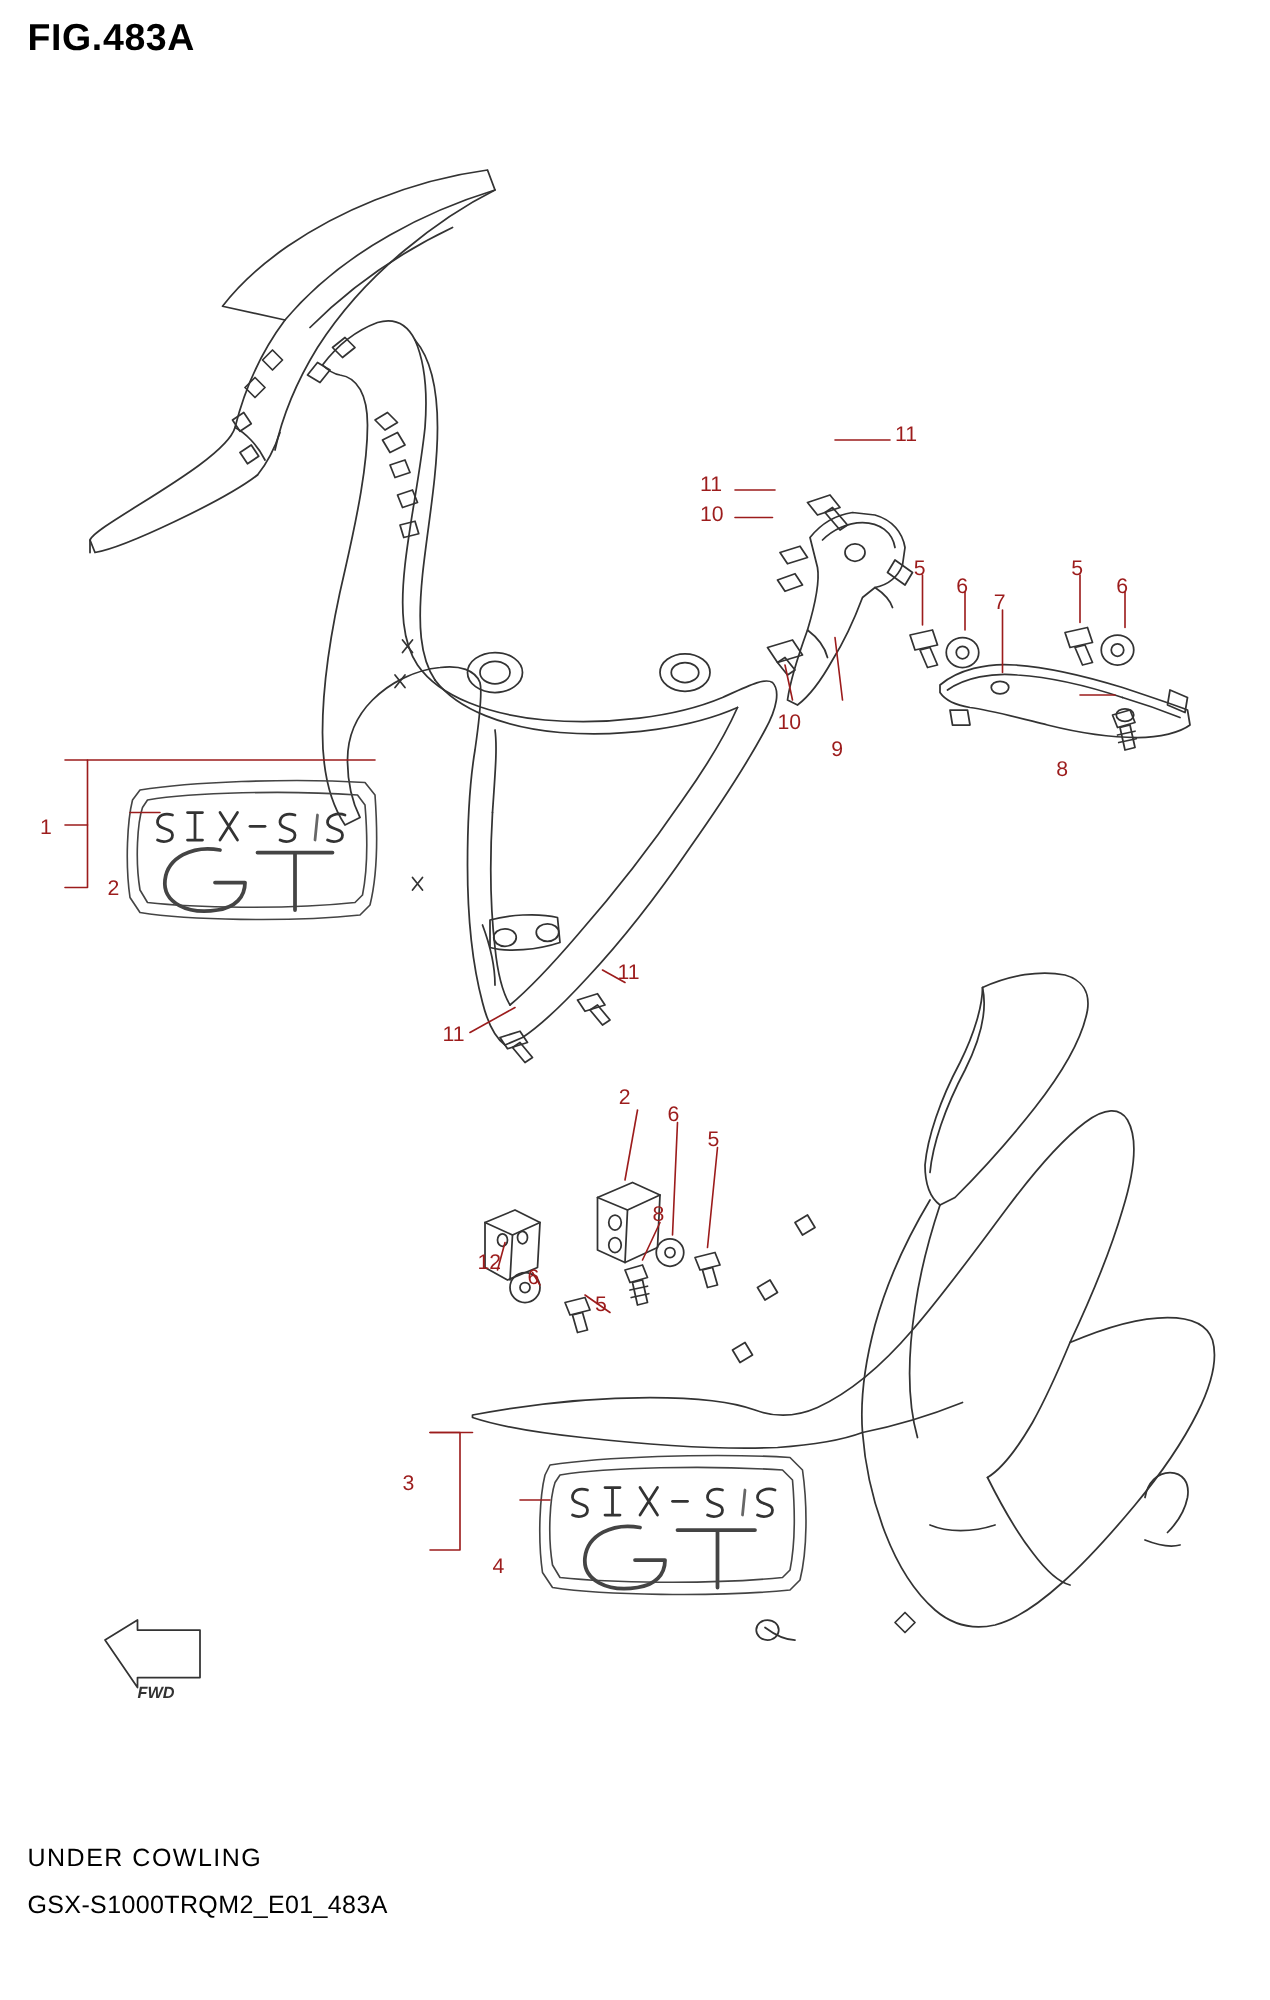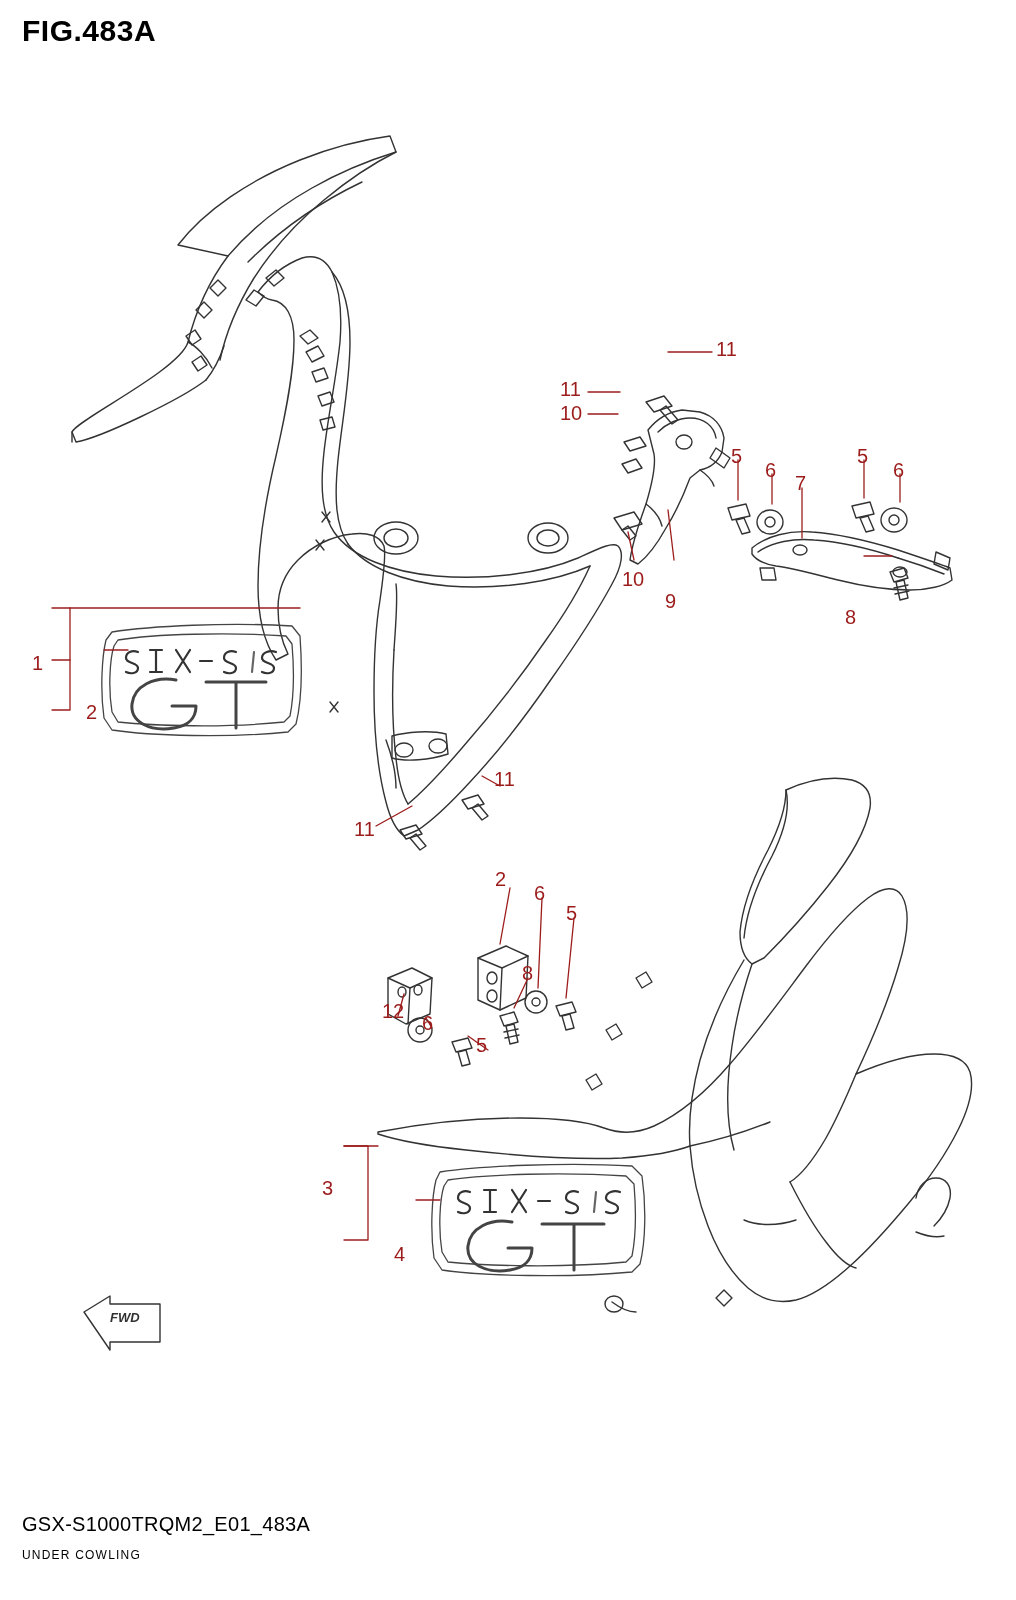--- a/index.html
+++ b/index.html
@@ -36,36 +36,36 @@
     width: 1016px;
     height: 1420px;
   }
   #diagram-svg {
     position: absolute;
     left: 0; top: 0;
   }
   .callout {
     position: absolute;
     color: #9c1c1c;
-    font-size: 20px;
+    font-size: 17px;
     font-family: "Liberation Sans", sans-serif;
     white-space: nowrap;
   }
   #footer-code {
     position: absolute;
     left: 22px;
     top: 1513px;
     font-size: 20px;
     letter-spacing: 0.3px;
   }
   #footer-name {
     position: absolute;
     left: 22px;
-    top: 1548px;
-    font-size: 12px;
+    top: 1476px;
+    font-size: 20px;
     letter-spacing: 1.2px;
   }
   
   #watermark {
     position: absolute;
     left: 285px;
     top: 750px;
     width: 420px;
     height: 80px;
     pointer-events: none;
@@ -432,21 +432,21 @@
 
           <path d="M488 990 L 468 976"></path>
         </g>
 
         <g stroke="#333333" stroke-width="1.4" fill="none">
           <path d="M84 1252 L 110 1236 L 110 1244 L 160 1244 L 160 1282 L 110 1282 L 110 1290 Z"></path>
         </g>
       </g>
     </svg>
 
-    <div class="fwd-label" style="left:110px; top:1250px;">FWD</div>
+    <div class="fwd-label" style="left:110px; top:1286px;">FWD</div>
 
     <div class="callout" style="left:32px;  top:592px;">1</div>
     <div class="callout" style="left:86px;  top:641px;">2</div>
     <div class="callout" style="left:322px; top:1117px;">3</div>
     <div class="callout" style="left:394px; top:1183px;">4</div>
     <div class="callout" style="left:731px; top:385px;">5</div>
     <div class="callout" style="left:765px; top:399px;">6</div>
     <div class="callout" style="left:795px; top:412px;">7</div>
     <div class="callout" style="left:857px; top:385px;">5</div>
     <div class="callout" style="left:893px; top:399px;">6</div>

